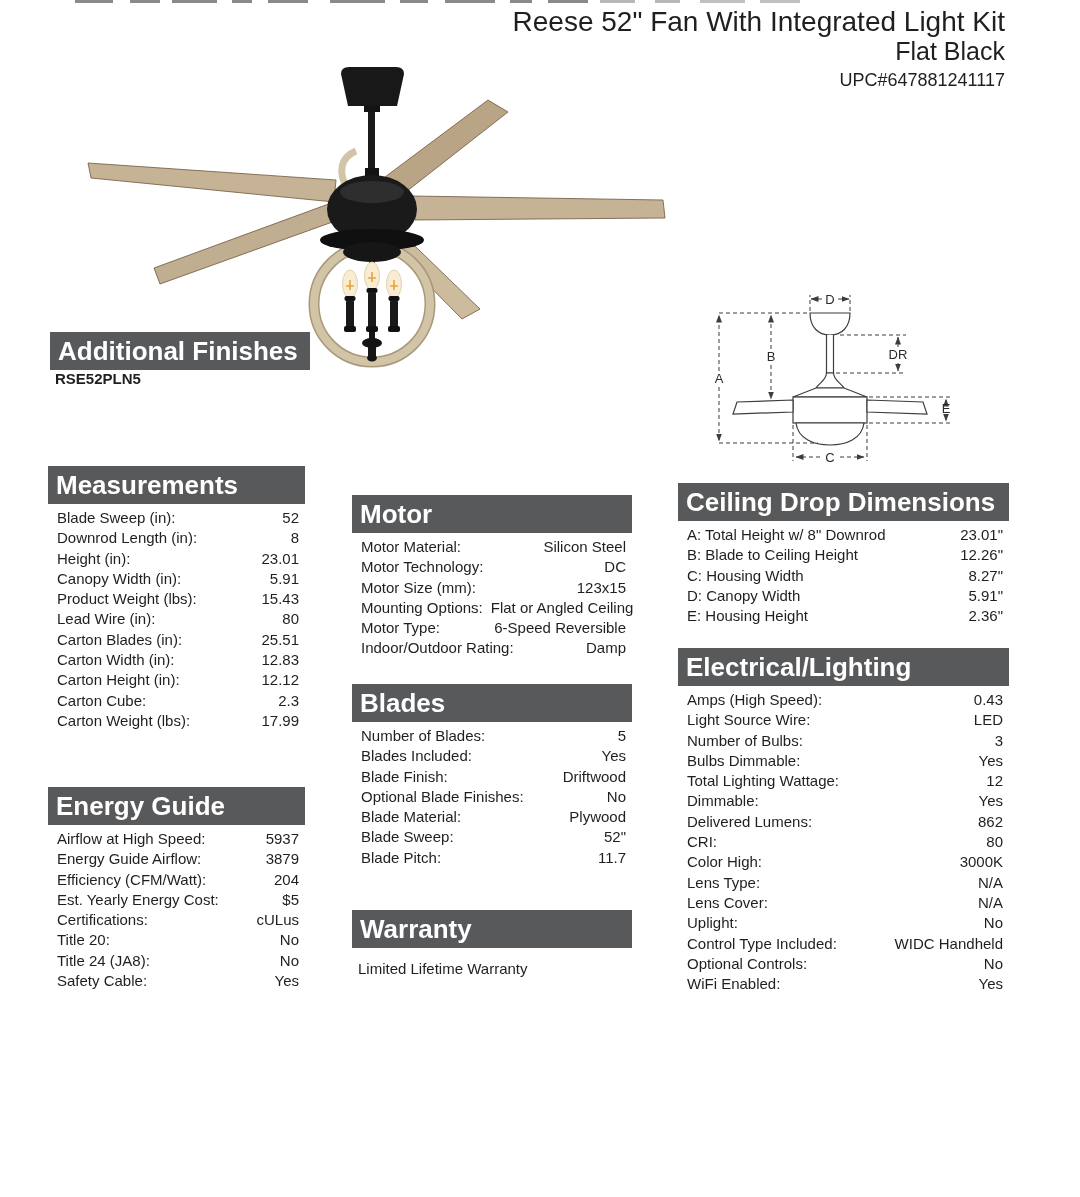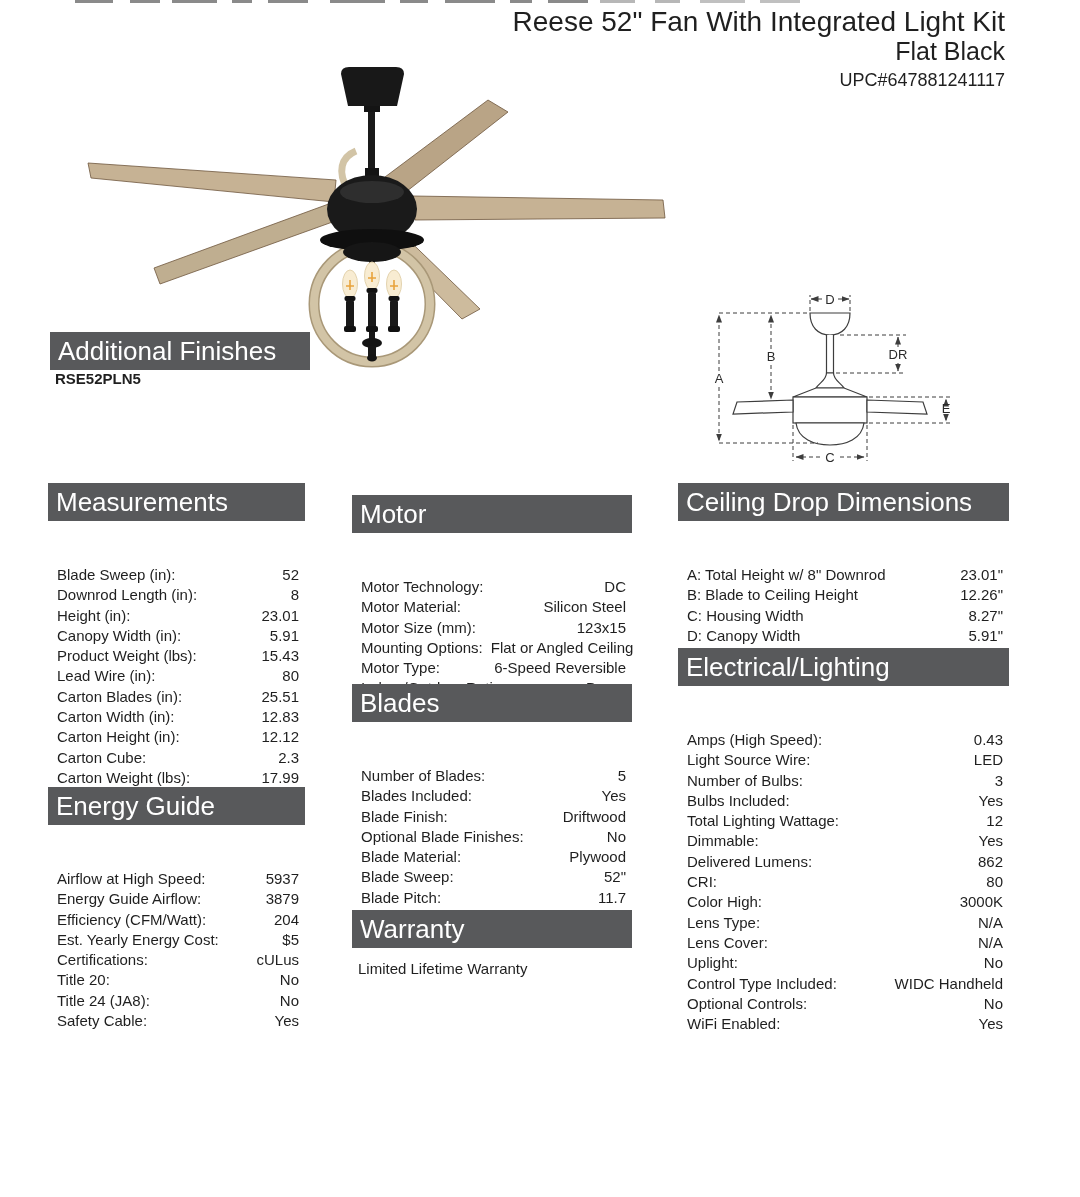--- a/index.html
+++ b/index.html
@@ -15,28 +15,28 @@
   
   .titles{position:absolute;top:6px;right:75px;text-align:right;}
   .titles h1{margin:0;font-size:28px;font-weight:400;line-height:32px;}
   .titles .finish{font-size:25px;line-height:27px;font-weight:400;}
   .titles .upc{font-size:18px;line-height:27px;margin-top:2px;}
   
   .fan-photo{position:absolute;left:80px;top:62px;width:590px;height:310px;}
   .dim-diagram{position:absolute;left:690px;top:283px;width:320px;height:195px;}
   
   .section{position:absolute;}
-  .bar{height:38px;background:var(--header-bar);color:#fff;font-weight:normal;
+  .bar{height:38px;background:var(--header-bar);color:#fff;font-weight:bold;
        font-size:26px;line-height:38px;padding-left:8px;white-space:nowrap;overflow:hidden;}
   .rows{margin-top:4px;}
   .row{display:flex;justify-content:space-between;align-items:baseline;
        height:20.3px;font-size:15px;line-height:20.3px;padding:0 6px 0 9px;}
-  .row .lbl{white-space:nowrap;margin-top:40px;}
+  .row .lbl{white-space:nowrap;}
   .row .val{white-space:nowrap;text-align:right;padding-left:8px;}
-  #sec-measurements{left:48px;top:483px;width:257px;}
+  #sec-measurements{left:48px;top:466px;width:257px;}
   #sec-energy{left:48px;top:787px;width:257px;}
   #sec-motor{left:352px;top:495px;width:280px;}
   #sec-blades{left:352px;top:684px;width:280px;}
   #sec-warranty{left:352px;top:910px;width:280px;}
   #sec-ceiling{left:678px;top:483px;width:331px;}
   #sec-electrical{left:678px;top:648px;width:331px;}
   .warranty-text{margin-top:12px;font-size:15px;padding-left:6px;}
   
   #finishes{left:50px;top:332px;width:260px;}
   #finishes .model{font-weight:bold;font-size:15px;padding-left:5px;}
@@ -309,27 +309,27 @@
           <span class="val">Yes</span>
         </div>
       </div>
   </div>
 
   <div class="section" id="sec-motor">
     <div class="bar">Motor</div>
     <div class="rows">
 
         <div class="row">
+          <span class="lbl">Motor Material:</span>
+          <span class="val">Silicon Steel</span>
+        </div>
+
+        <div class="row">
           <span class="lbl">Motor Technology:</span>
           <span class="val">DC</span>
-        </div>
-
-        <div class="row">
-          <span class="lbl">Motor Material:</span>
-          <span class="val">Silicon Steel</span>
         </div>
 
         <div class="row">
           <span class="lbl">Motor Size (mm):</span>
           <span class="val">123x15</span>
         </div>
 
         <div class="row">
           <span class="lbl">Mounting Options:</span>
           <span class="val">Flat or Angled Ceiling</span>
@@ -437,21 +437,21 @@
           <span class="lbl">Light Source Wire:</span>
           <span class="val">LED</span>
         </div>
 
         <div class="row">
           <span class="lbl">Number of Bulbs:</span>
           <span class="val">3</span>
         </div>
 
         <div class="row">
-          <span class="lbl">Bulbs Included:</span>
+          <span class="lbl">Bulbs Dimmable:</span>
           <span class="val">Yes</span>
         </div>
 
         <div class="row">
           <span class="lbl">Total Lighting Wattage:</span>
           <span class="val">12</span>
         </div>
 
         <div class="row">
           <span class="lbl">Dimmable:</span>

